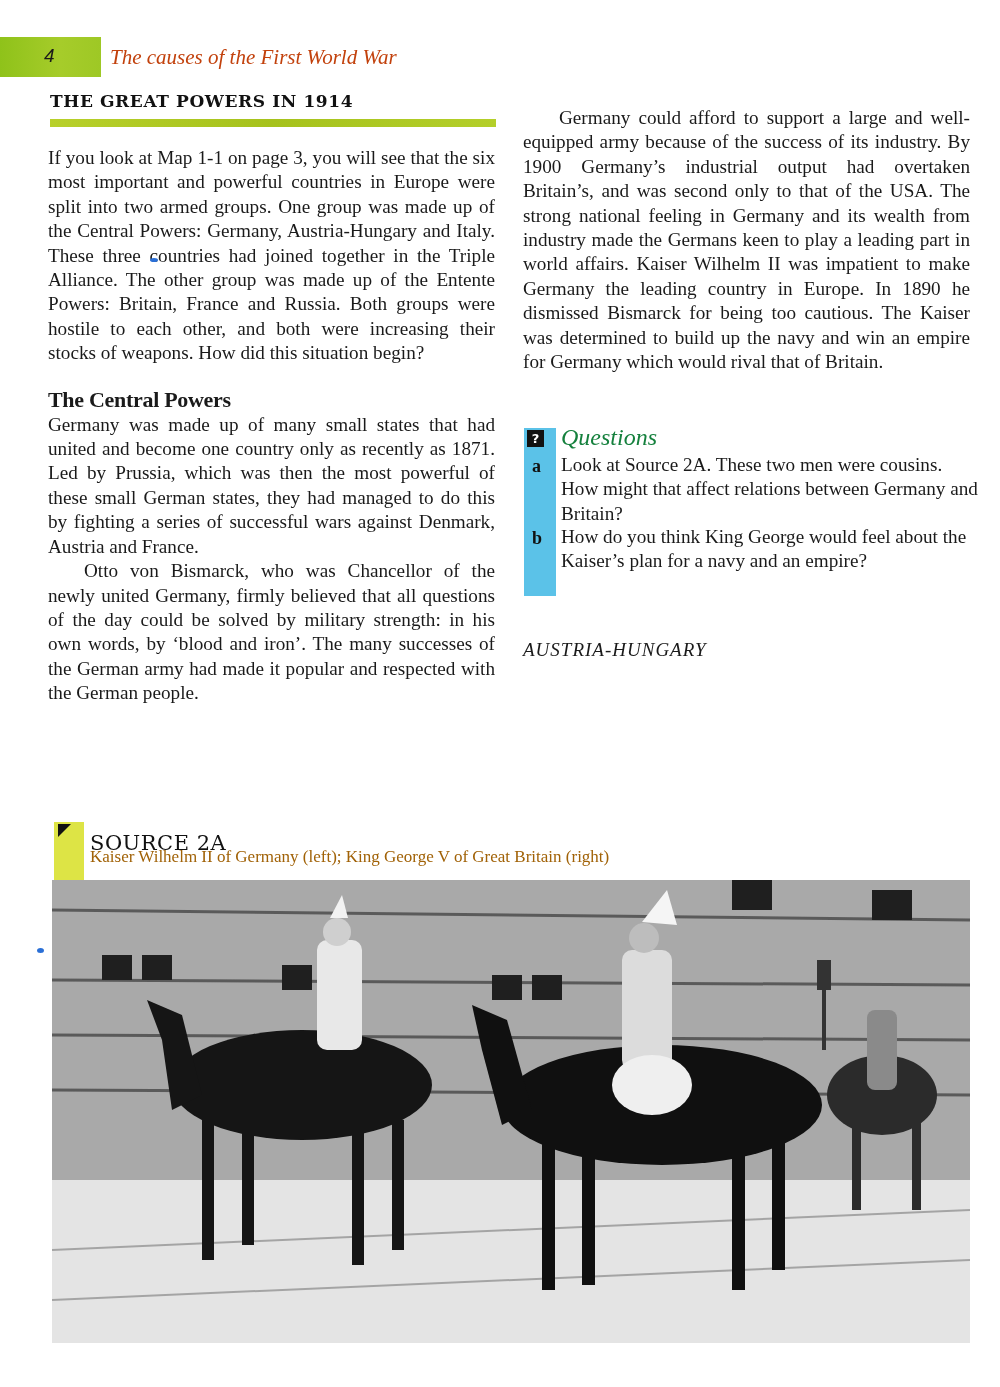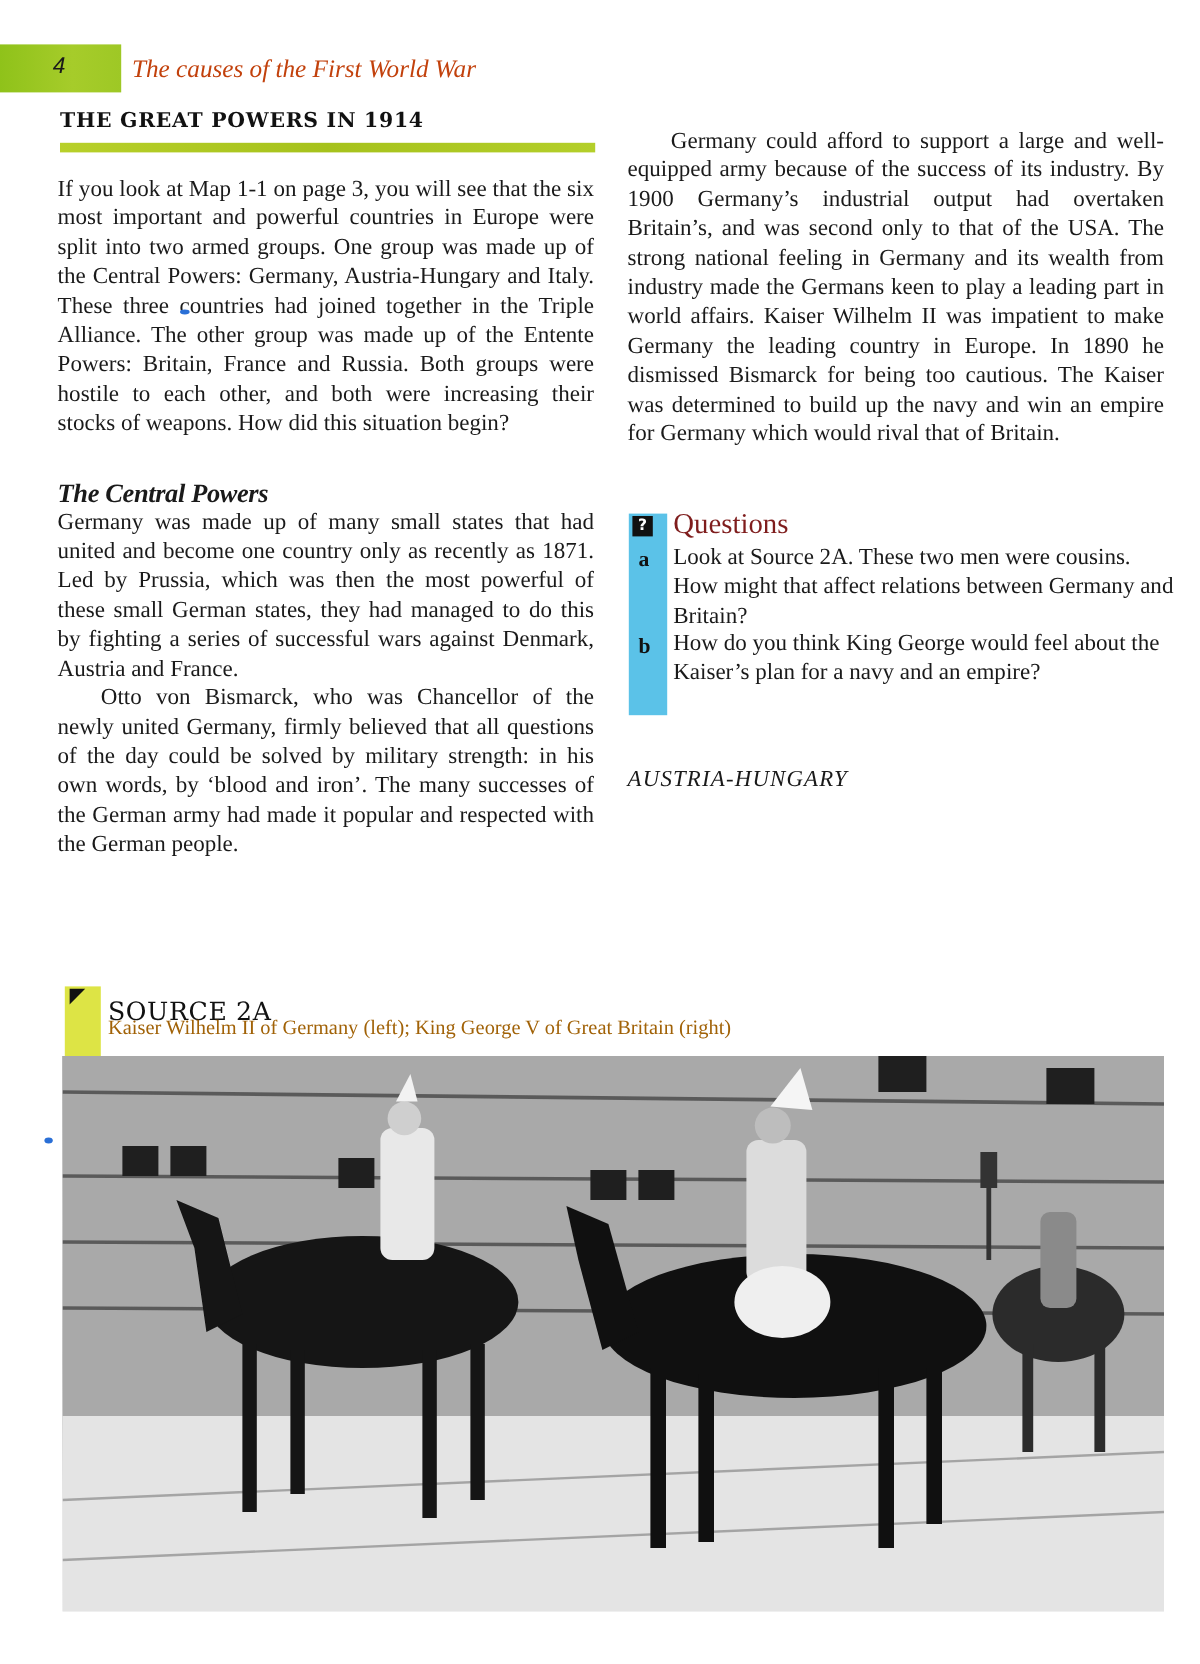--- a/index.html
+++ b/index.html
@@ -36,21 +36,22 @@
   .region-head { font-style: italic; letter-spacing: 1px; font-size: 19px; line-height: 24px; }
   
   .q-strip { left: 524px; top: 428px; width: 32px; height: 168px; background: #5bc2e8; }
   .q-icon {
     left: 527px; top: 430px; width: 17px; height: 17px; background: #111; color: #fff;
     font-family: "DejaVu Sans", sans-serif; font-weight: bold; font-size: 13px;
     line-height: 17px; text-align: center;
   }
   .q-title {
     left: 561px; top: 424px; font-family: "Liberation Serif", serif; font-size: 24px;
-    color: #7f1d1d;
+    color: #15803d;
+    font-style: italic;
   }
   .q-letter { font-weight: bold; font-size: 18px; color: #111; }
   .q-text { font-size: 19.2px; line-height: 24.4px; width: 420px; text-align: left; }
   
   .src-marker { left: 54px; top: 822px; width: 30px; height: 58px; background: #dde445; }
   .src-corner {
     left: 58px; top: 824px; width: 0; height: 0;
     border-top: 13px solid #111; border-right: 13px solid transparent;
   }
   .src-title {
@@ -70,21 +71,21 @@
 
 <div class="abs page-tab"></div>
 <div class="abs page-num">4</div>
 <div class="abs running-head">The causes of the First World War</div>
 
 <div class="abs section-title">THE GREAT POWERS IN 1914</div>
 <div class="abs section-rule"></div>
 
 <div class="abs col" style="left:48px; top:146px;">
   <p>If you look at Map 1-1 on page 3, you will see that the six most important and powerful countries in Europe were split into two armed groups. One group was made up of the Central Powers: Germany, Austria-Hungary and Italy. These three countries had joined together in the Triple Alliance. The other group was made up of the Entente Powers: Britain, France and Russia. Both groups were hostile to each other, and both were increasing their stocks of weapons. How did this situation begin?</p>
-  <div class="subhead" style="margin-top:32px;font-style:italic;">The Central Powers</div>
+  <div class="subhead" style="margin-top:21px;">The Central Powers</div>
   <p>Germany was made up of many small states that had united and become one country only as recently as 1871. Led by Prussia, which was then the most powerful of these small German states, they had managed to do this by fighting a series of success­ful wars against Denmark, Austria and France.</p>
   <p class="indent">Otto von Bismarck, who was Chancellor of the newly united Germany, firmly believed that all questions of the day could be solved by military strength: in his own words, by ‘blood and iron’. The many successes of the German army had made it popular and respected with the German people.</p>
 </div>
 
 <div class="abs col" style="left:523px; top:106px;">
   <p class="indent">Germany could afford to support a large and well-equipped army because of the success of its industry. By 1900 Germany’s industrial output had overtaken Britain’s, and was second only to that of the USA. The strong national feeling in Germany and its wealth from industry made the Germans keen to play a leading part in world affairs. Kaiser Wilhelm II was impatient to make Germany the leading country in Europe. In 1890 he dismissed Bismarck for being too cautious. The Kaiser was determined to build up the navy and win an empire for Germany which would rival that of Britain.</p>
 </div>
 
 <div class="abs q-strip"></div>
 <div class="abs q-icon">?</div>

